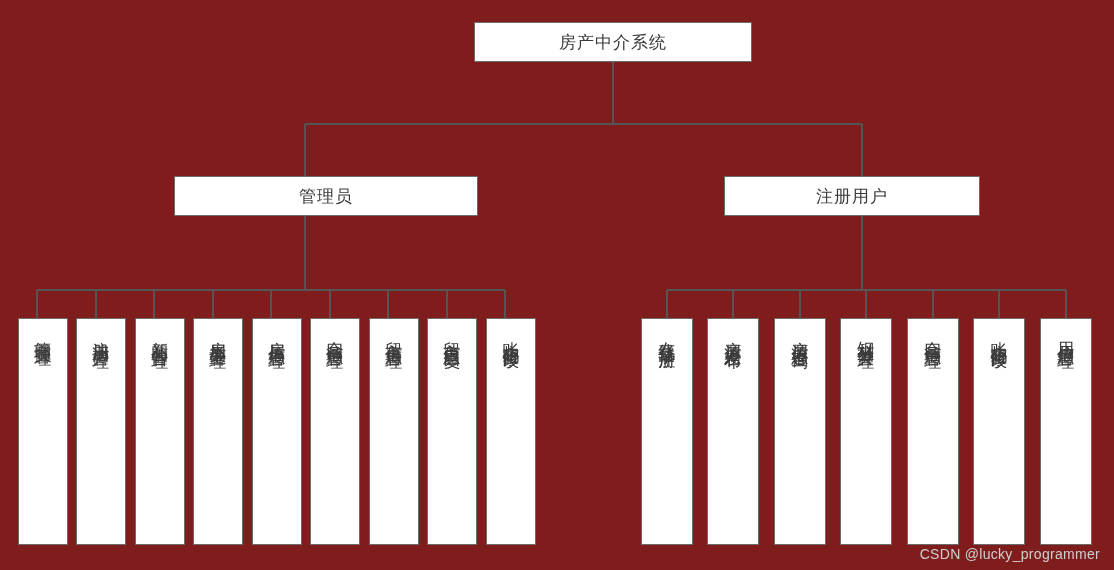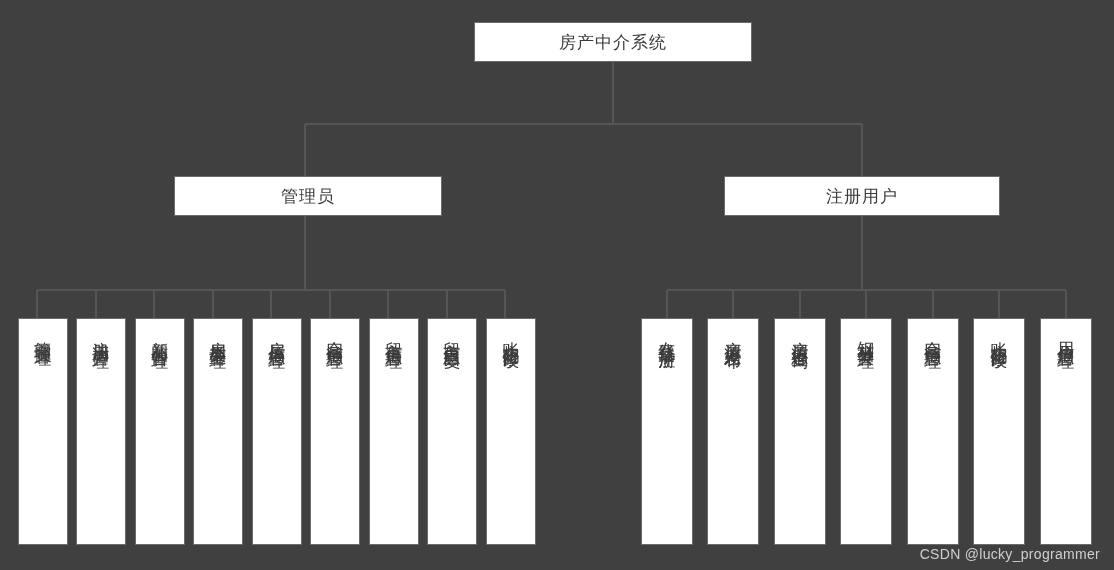--- a/index.html
+++ b/index.html
@@ -10,21 +10,21 @@
   body {
     font-family: "DejaVu Sans", "Liberation Sans", sans-serif;
     width: 1114px;
     height: 570px;
     overflow: hidden;
   }
   #diagram {
     position: relative;
     width: 1114px;
     height: 570px;
-    background: #404040;
+    background: #7f1d1d;
   }
   svg.connectors {
     position: absolute;
     left: 0;
     top: 0;
     width: 1114px;
     height: 570px;
     pointer-events: none;
   }
   .node {
@@ -112,25 +112,25 @@
       <path d="M933,290 L933,318"></path>
       <path d="M999,290 L999,318"></path>
       <path d="M1066,290 L1066,318"></path>
     </g>
   </svg>
 
   <div class="node level-root" style="left:474px; top:22px; width:278px; height:40px;">
     <span class="node-label">房产中介系统</span>
   </div>
 
-  <div class="node level-two" style="left:174px; top:176px; width:268px; height:40px;">
+  <div class="node level-two" style="left:174px; top:176px; width:304px; height:40px;">
     <span class="node-label">管理员</span>
   </div>
 
-  <div class="node level-two" style="left:724px; top:176px; width:276px; height:40px;">
+  <div class="node level-two" style="left:724px; top:176px; width:256px; height:40px;">
     <span class="node-label">注册用户</span>
   </div>
 
   <div class="node leaf" style="left:18px; top:318px; width:50px; height:227px;">
     <span class="node-label">管理员管理</span>
   </div>
   <div class="node leaf" style="left:76px; top:318px; width:50px; height:227px;">
     <span class="node-label">注册用户管理</span>
   </div>
   <div class="node leaf" style="left:135px; top:318px; width:50px; height:227px;">

